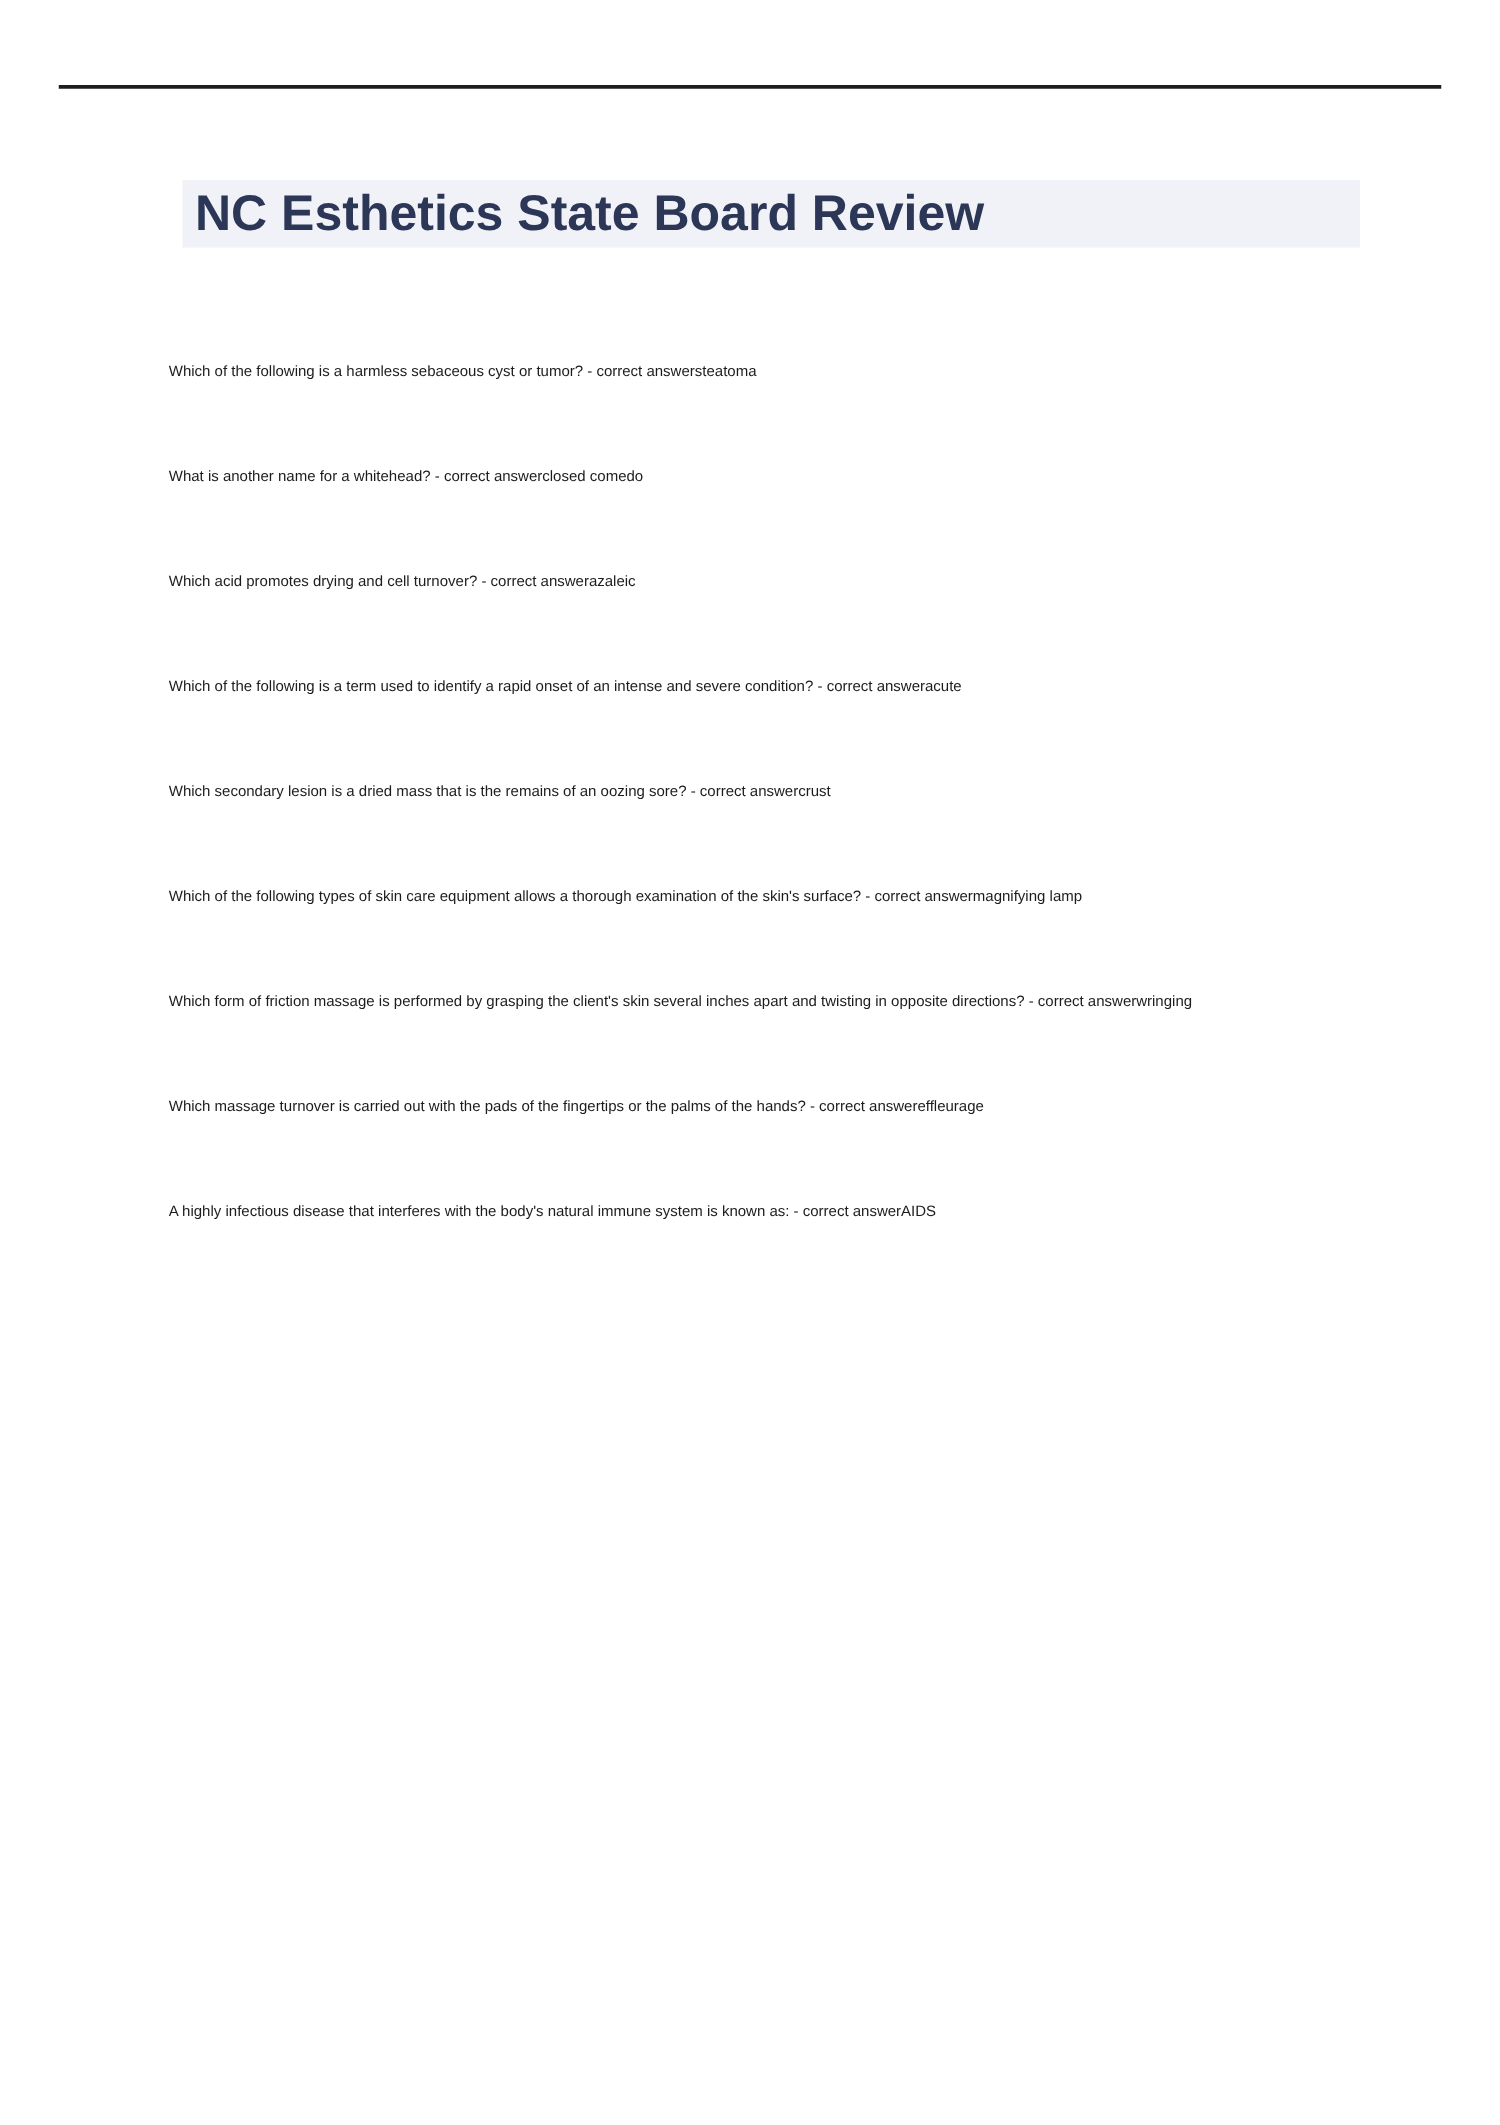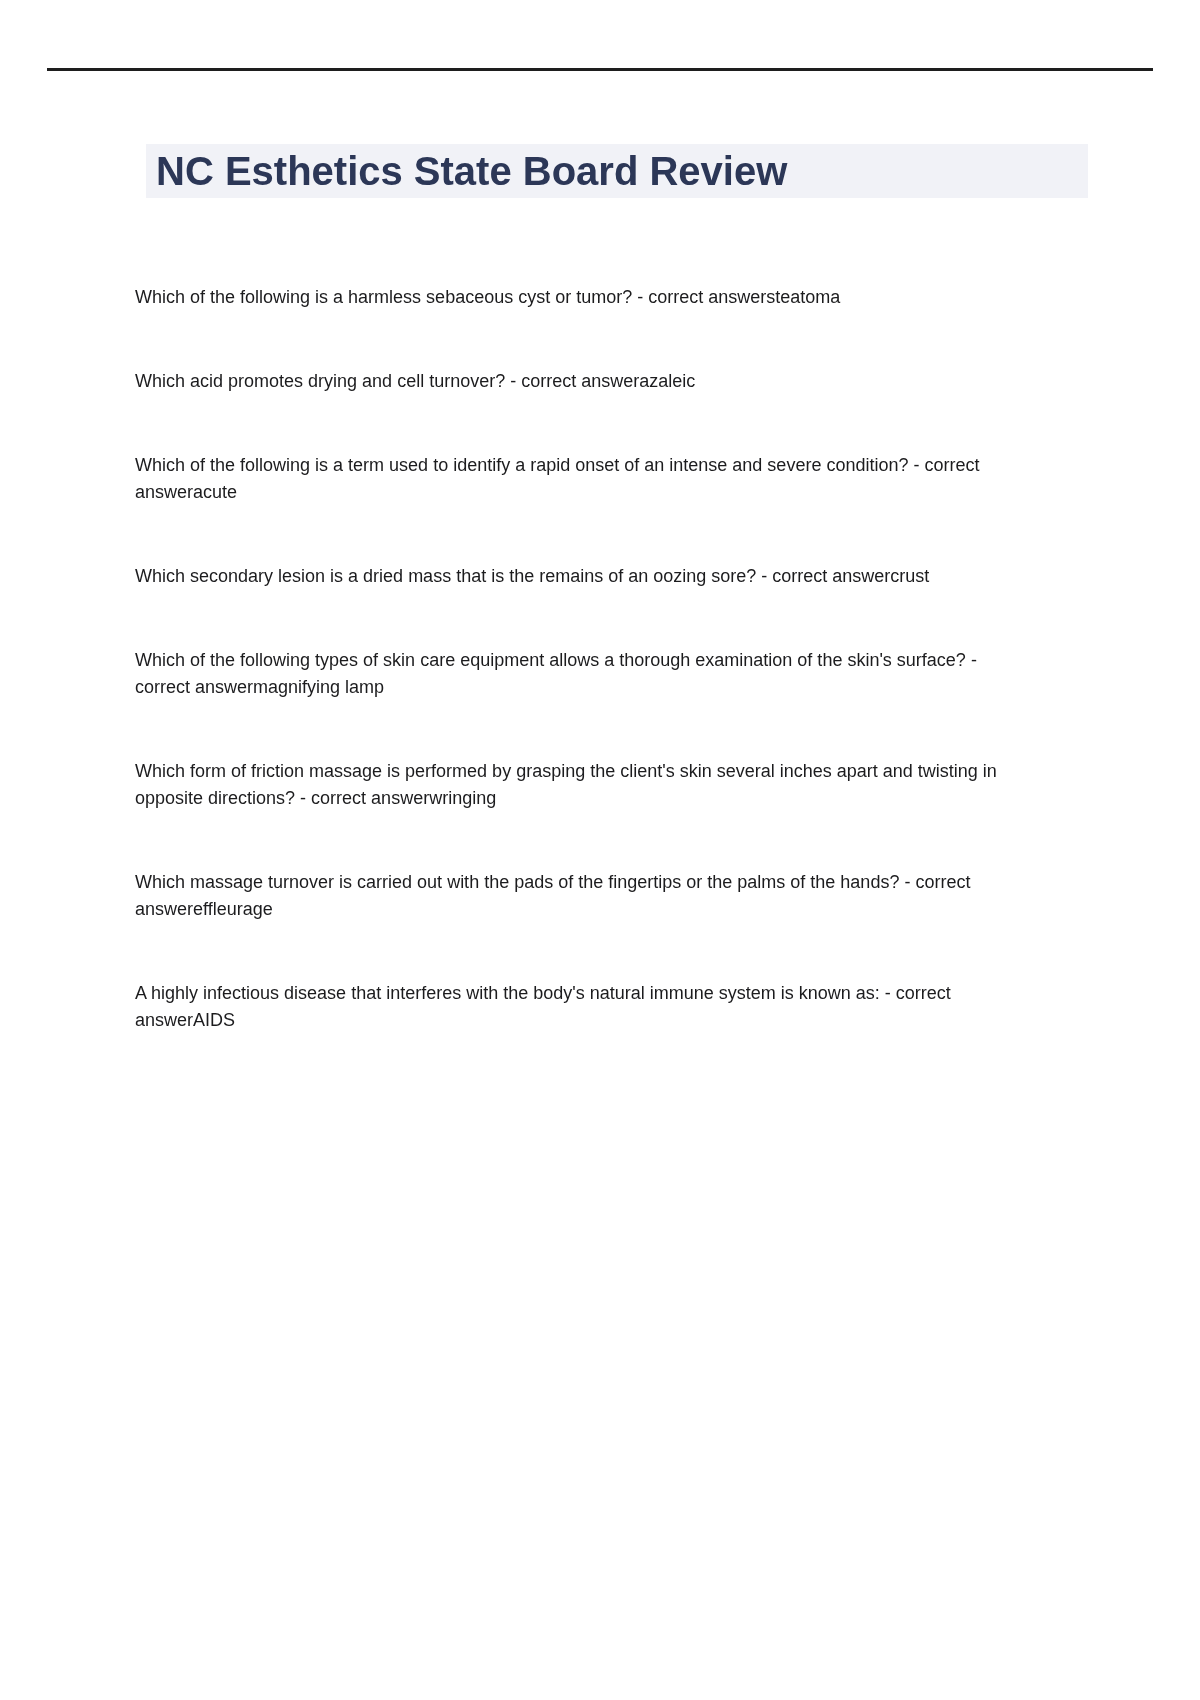--- a/index.html
+++ b/index.html
@@ -45,21 +45,21 @@
     letter-spacing: 0px;
   }
   .content {
     position: absolute;
     left: 135px;
     top: 272px;
     width: 895px;
   }
   .qa-item {
     font-family: "Liberation Sans", sans-serif;
-    font-size: 18px;
+    font-size: 12px;
     line-height: 27px;
     color: #1c1c1e;
     margin: 0 0 57px 0;
     font-weight: 400;
   }
   .footer-bar {
     position: absolute;
     left: 57px;
     bottom: 0px;
     width: 1086px;
@@ -73,20 +73,21 @@
 <div class="page">
 
   <div class="top-rule"></div>
 
   <div class="title-highlight">
     <div class="page-title">NC Esthetics State Board Review</div>
   </div>
 
   <div class="content">
     <p class="qa-item">Which of the following is a harmless sebaceous cyst or tumor? - correct answersteatoma</p>
+    <p class="qa-item">What is another name for a whitehead? - correct answerclosed comedo</p>
     <p class="qa-item">Which acid promotes drying and cell turnover? - correct answerazaleic</p>
     <p class="qa-item">Which of the following is a term used to identify a rapid onset of an intense and severe condition? - correct answeracute</p>
     <p class="qa-item">Which secondary lesion is a dried mass that is the remains of an oozing sore? - correct answercrust</p>
     <p class="qa-item">Which of the following types of skin care equipment allows a thorough examination of the skin's surface? - correct answermagnifying lamp</p>
     <p class="qa-item">Which form of friction massage is performed by grasping the client's skin several inches apart and twisting in opposite directions? - correct answerwringing</p>
     <p class="qa-item">Which massage turnover is carried out with the pads of the fingertips or the palms of the hands? - correct answereffleurage</p>
     <p class="qa-item">A highly infectious disease that interferes with the body's natural immune system is known as: - correct answerAIDS</p>
   </div>
 
   <div class="footer-bar"></div>

